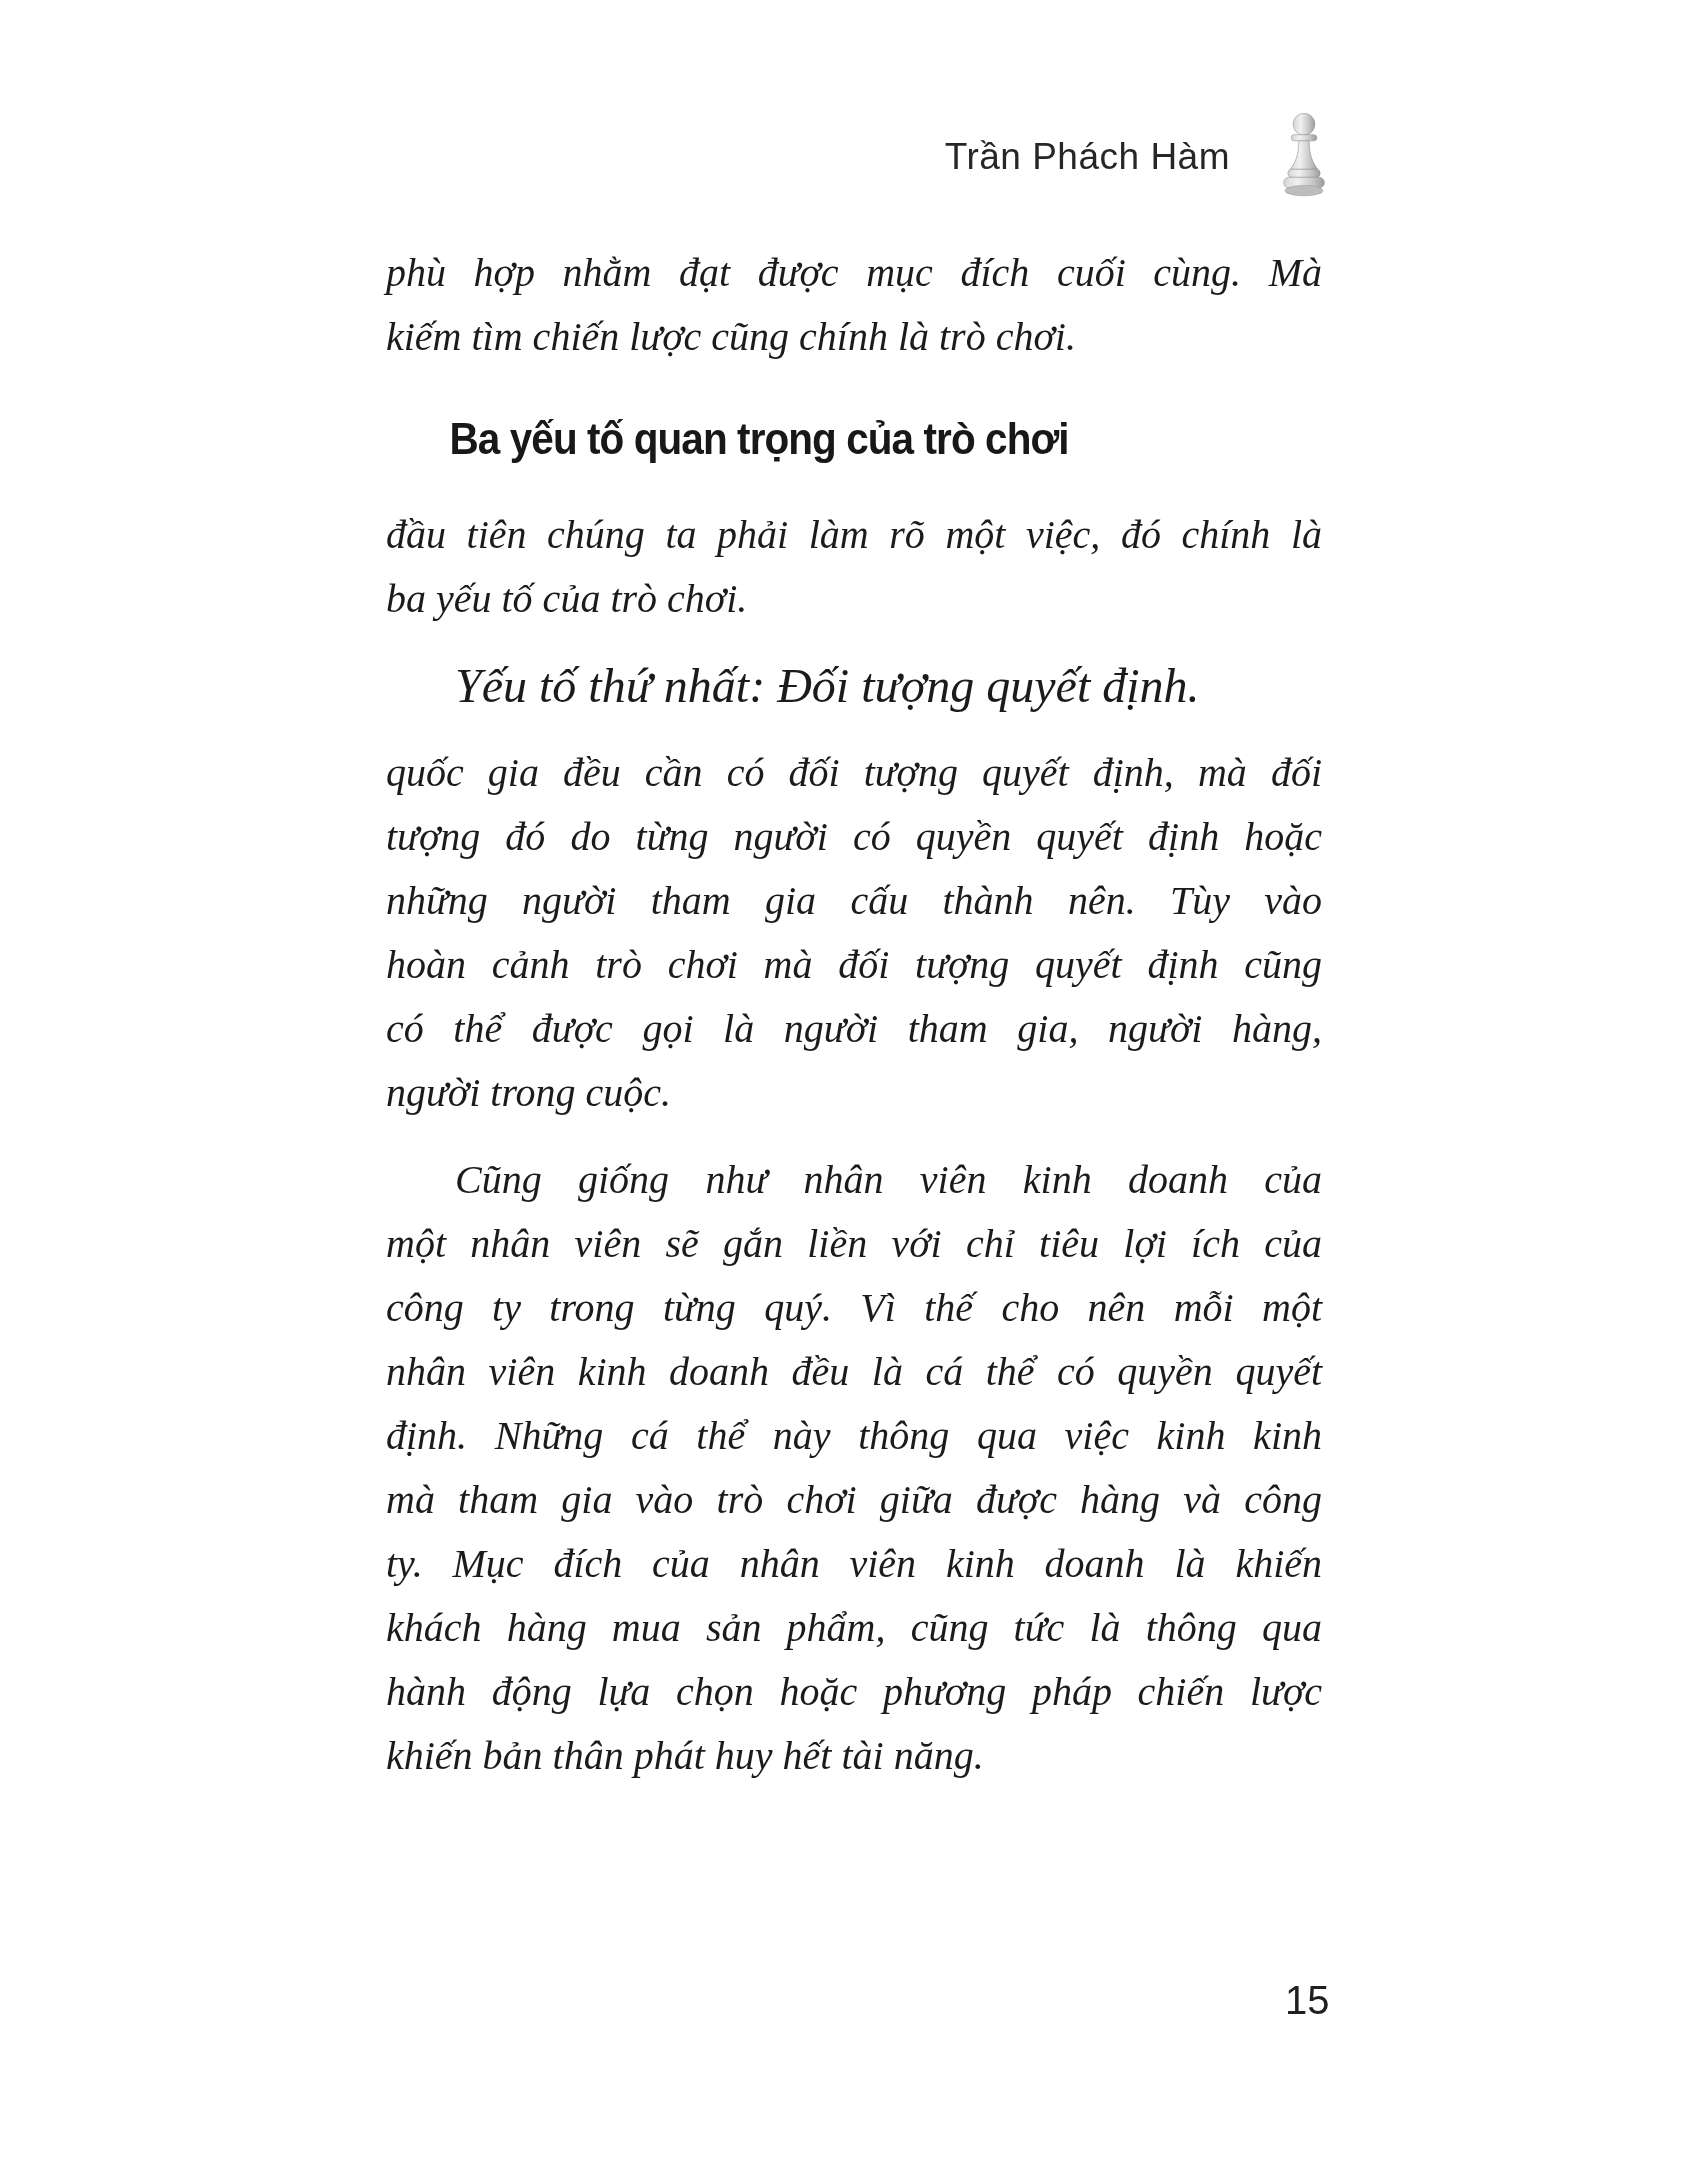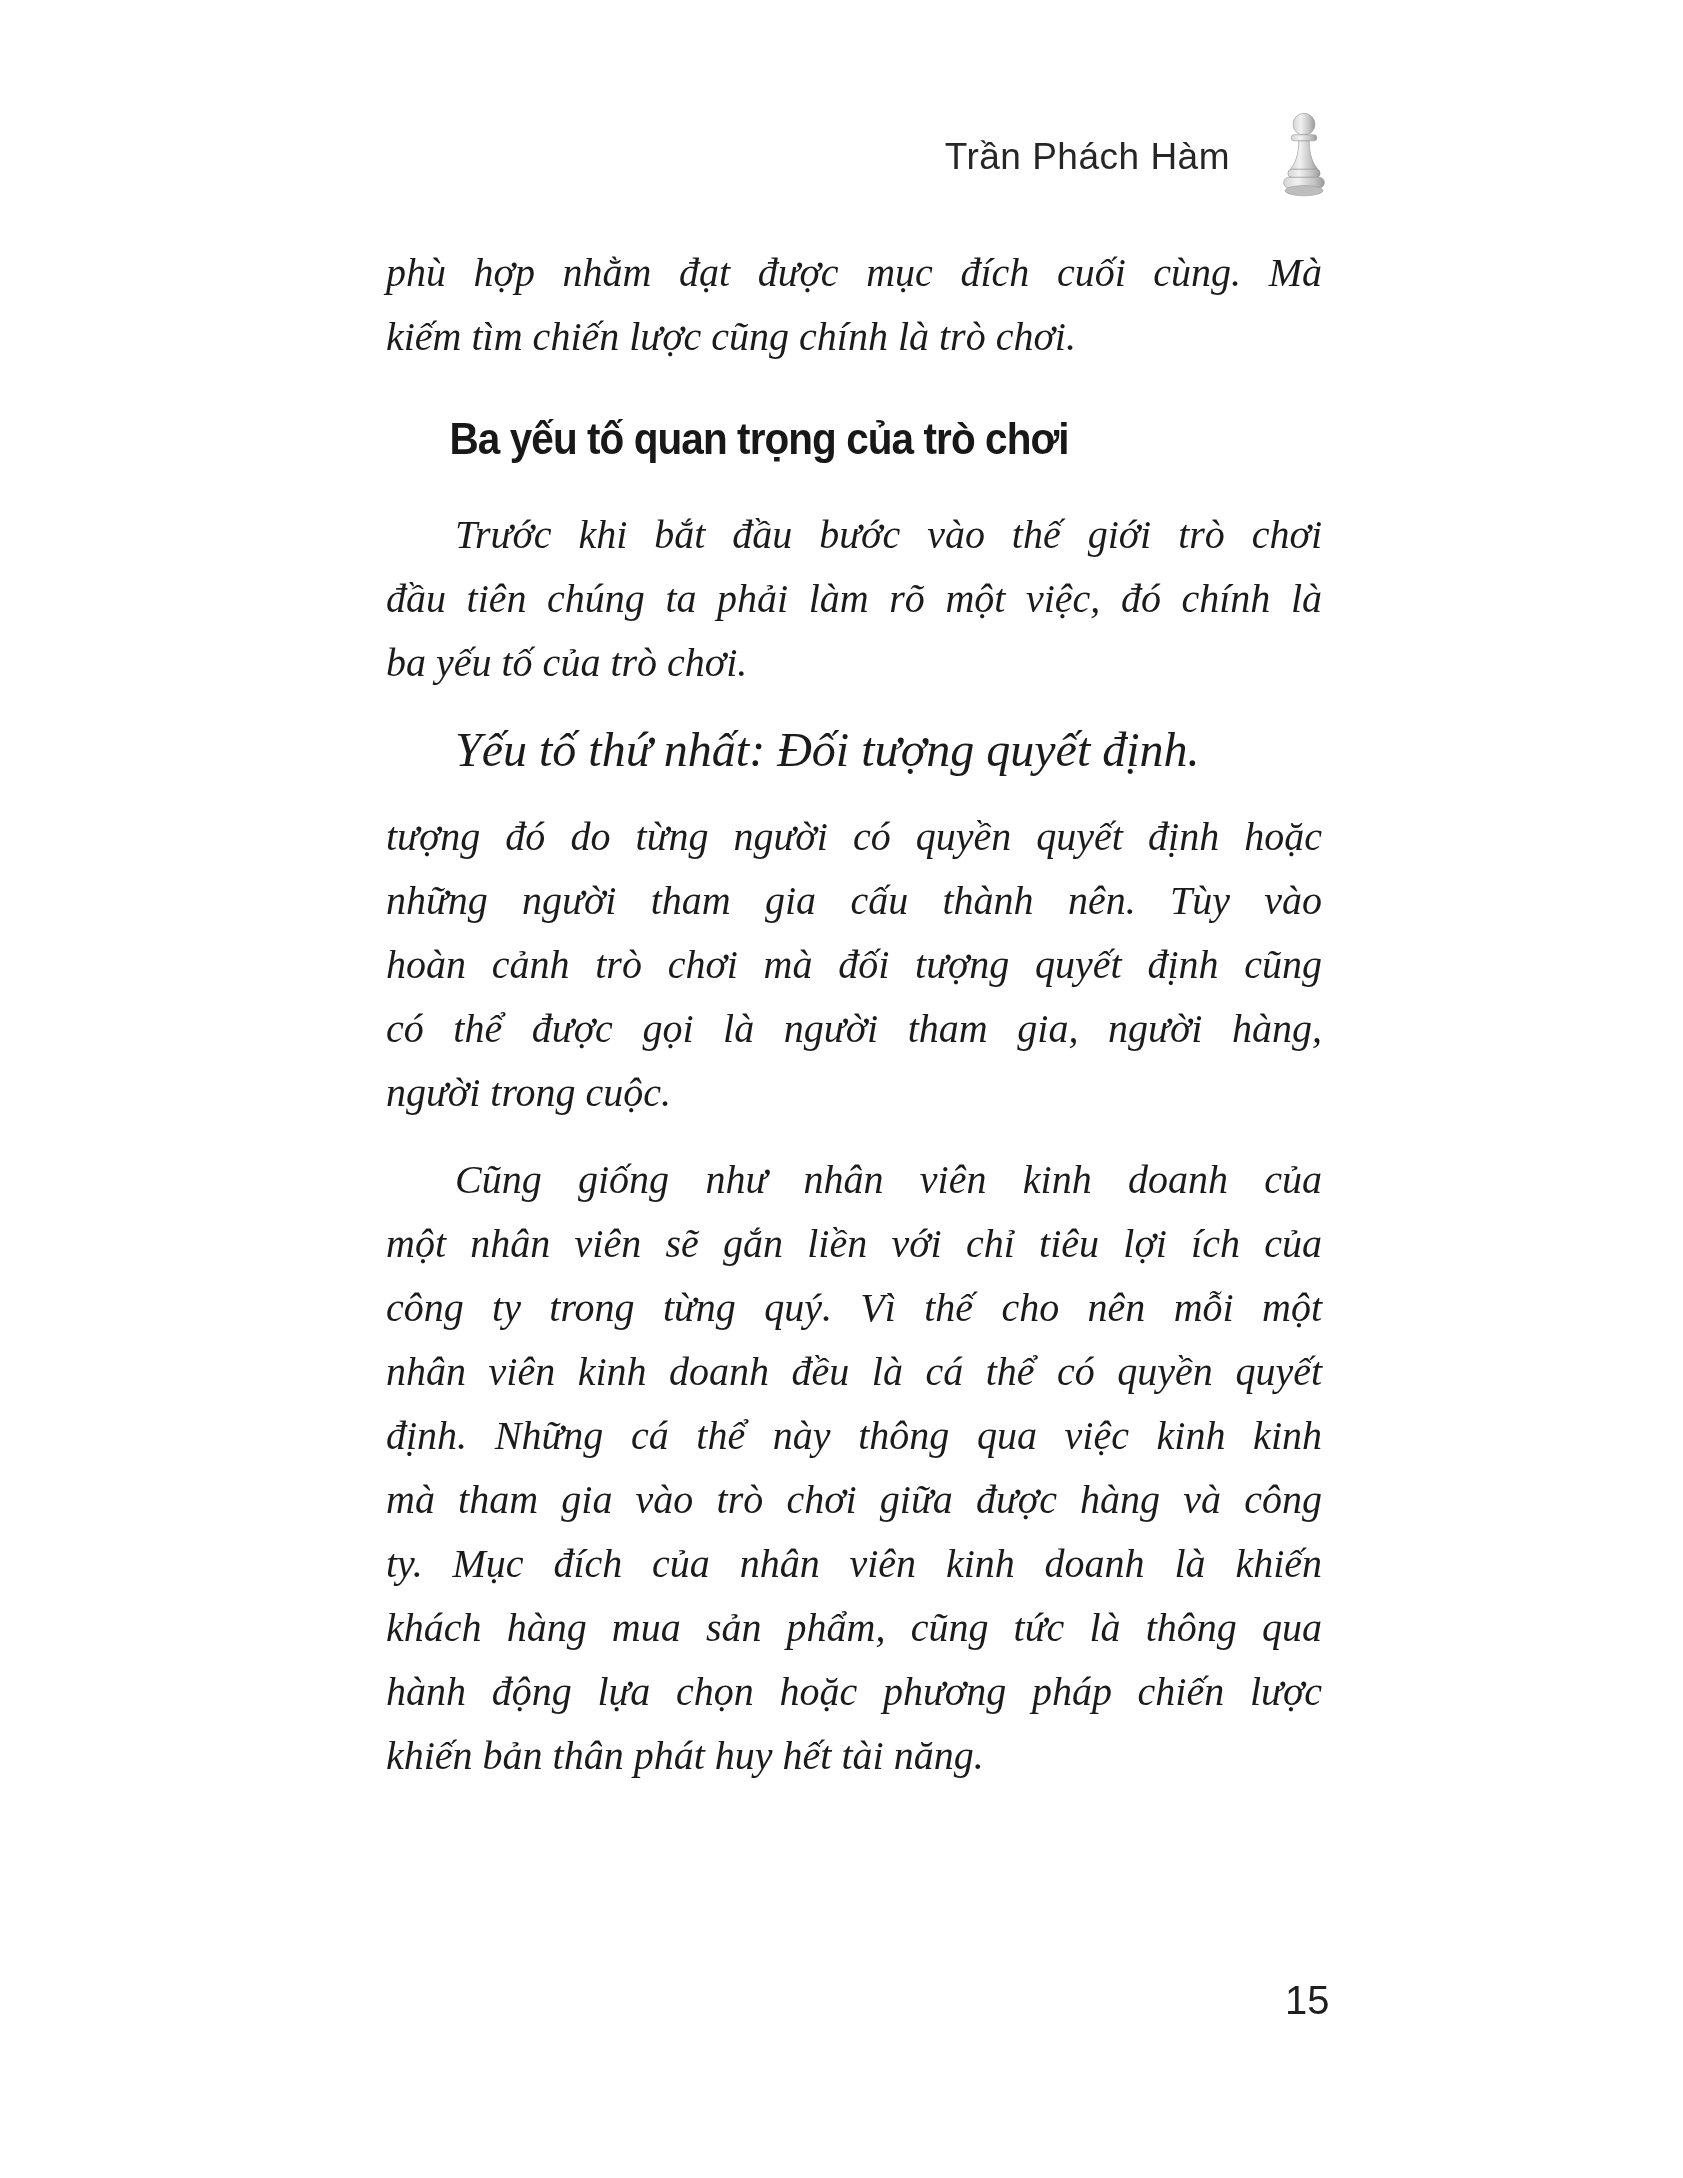--- a/index.html
+++ b/index.html
@@ -119,26 +119,26 @@
     </svg>
   </div>
 
   <div class="body-col">
       <div class="para">
         <div class="line">phù hợp nhằm đạt được mục đích cuối cùng. Mà</div>
         <div class="line last">kiếm tìm chiến lược cũng chính là trò chơi.</div>
       </div>
       <div class="heading">Ba yếu tố quan trọng của trò chơi</div>
       <div class="para">
-        <div class="line indent">Trước khi bắt đầu bước vào thế giới trò chơi</div>
         <div class="line">đầu tiên chúng ta phải làm rõ một việc, đó chính là</div>
         <div class="line last">ba yếu tố của trò chơi.</div>
       </div>
       <div class="italic-line">Yếu tố thứ nhất: Đối tượng quyết định.</div>
       <div class="para">
+        <div class="line">quốc gia đều cần có đối tượng quyết định, mà đối</div>
         <div class="line">tượng đó do từng người có quyền quyết định hoặc</div>
         <div class="line">những người tham gia cấu thành nên. Tùy vào</div>
         <div class="line">hoàn cảnh trò chơi mà đối tượng quyết định cũng</div>
         <div class="line">có thể được gọi là người tham gia, người hàng,</div>
         <div class="line last">người trong cuộc.</div>
       </div>
       <div class="para">
         <div class="line indent">Cũng giống như nhân viên kinh doanh của</div>
         <div class="line">một nhân viên sẽ gắn liền với chỉ tiêu lợi ích của</div>
         <div class="line">công ty trong từng quý. Vì thế cho nên mỗi một</div>

